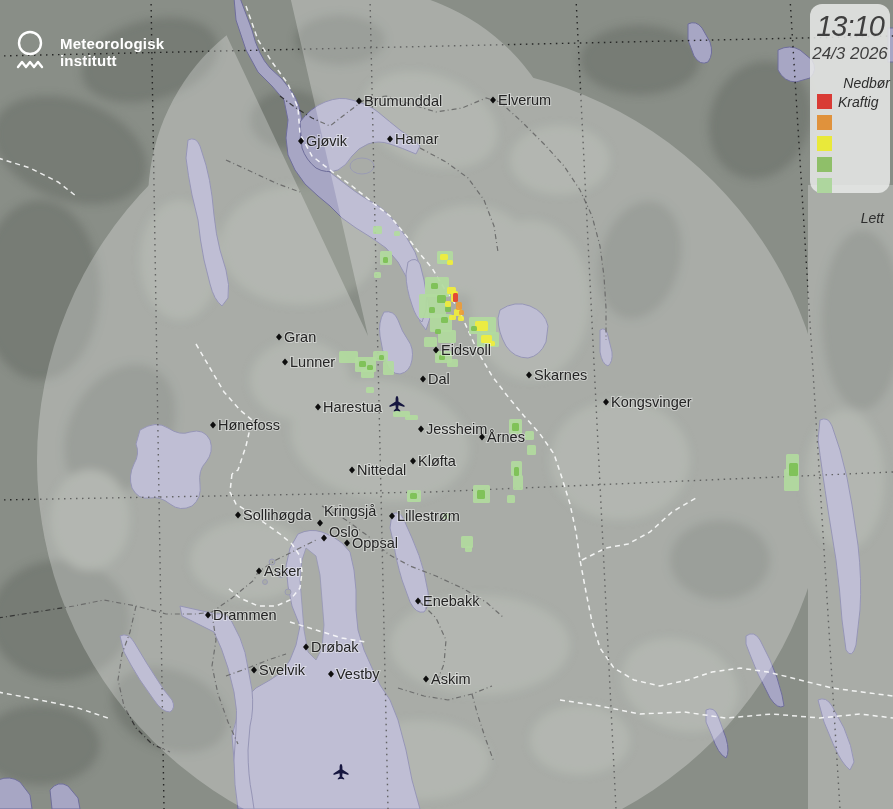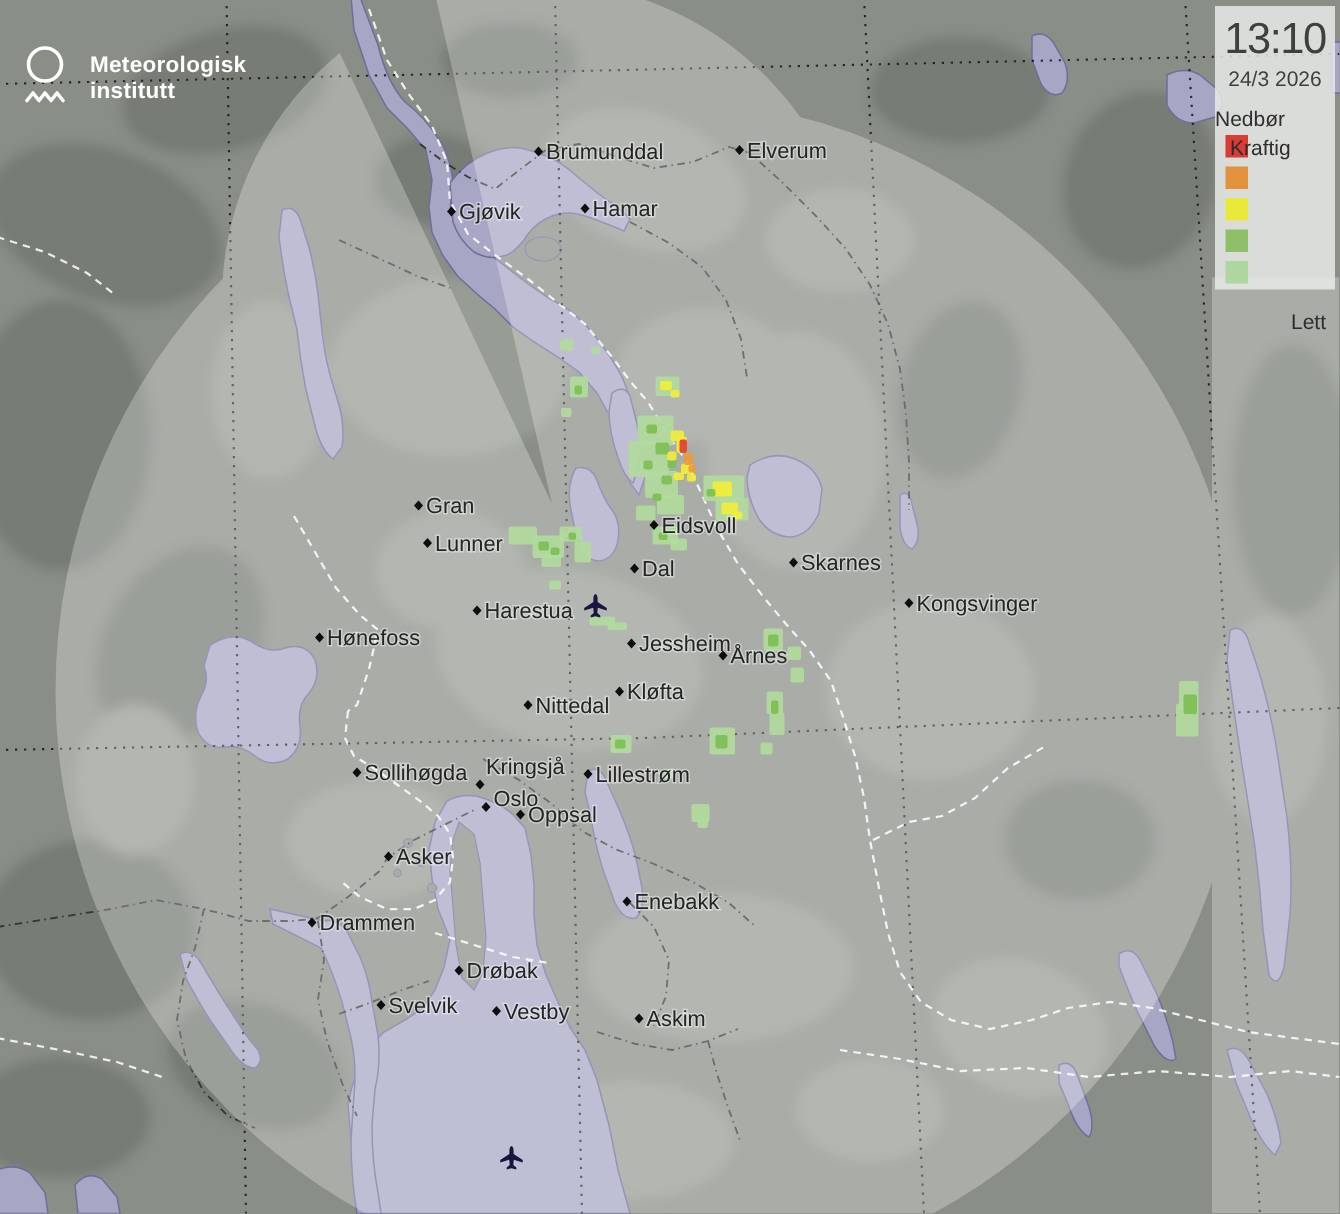--- a/index.html
+++ b/index.html
@@ -6,27 +6,27 @@
   #stage{position:relative;width:893px;height:809px;overflow:hidden;
          font-family:"Liberation Sans",sans-serif;background:#898e87;}
   #map-svg{position:absolute;left:0;top:0;}
   .place-label{font-size:14.5px;fill:#242424;paint-order:stroke;stroke:rgba(255,255,255,.40);
                stroke-width:2px;font-family:"Liberation Sans",sans-serif;}
   
   #brand{position:absolute;left:13px;top:11px;color:#fff;display:flex;gap:13px;align-items:flex-start;margin-top:16px;}
   #brand .txt{font-size:15px;font-weight:bold;line-height:17px;letter-spacing:.2px;padding-top:8px;}
   
   #panel{position:absolute;left:810px;top:4px;width:80px;height:189px;
-         background:rgba(233,235,233,.84);border-radius:0;color:#3a3a3a;}
+         background:rgba(233,235,233,.84);border-radius:12px;color:#3a3a3a;font-style:italic;}
   #clock-time{font-size:29px;letter-spacing:-1px;text-align:center;margin-top:6px;color:#3f3f3f;}
-  #clock-date{font-size:14px;text-align:center;margin-top:1px;color:#3f3f3f;}
-  #legend-title{font-size:14px;text-align:left;margin-top:11px;color:#2e2e2e;}
+  #clock-date{font-size:17px;text-align:center;margin-top:1px;color:#3f3f3f;}
+  #legend-title{font-size:14px;text-align:right;margin-top:11px;color:#2e2e2e;}
   .leg-row{position:relative;height:21px;}
   .leg-swatch{position:absolute;left:7px;top:3px;width:15px;height:15px;}
-  .leg-label{position:absolute;left:10px;top:3px;font-size:14px;color:#2e2e2e;}
+  .leg-label{position:absolute;left:28px;top:3px;font-size:14px;color:#2e2e2e;}
   .leg-label.right{left:auto;right:6px;margin-top:32px;}
 </style>
 </head>
 <body>
 
 <div id="stage">
 
 <svg id="map-svg" width="893" height="809" viewBox="0 0 893 809">
   <defs>
     <filter id="blur3" x="-40%" y="-40%" width="180%" height="180%">

